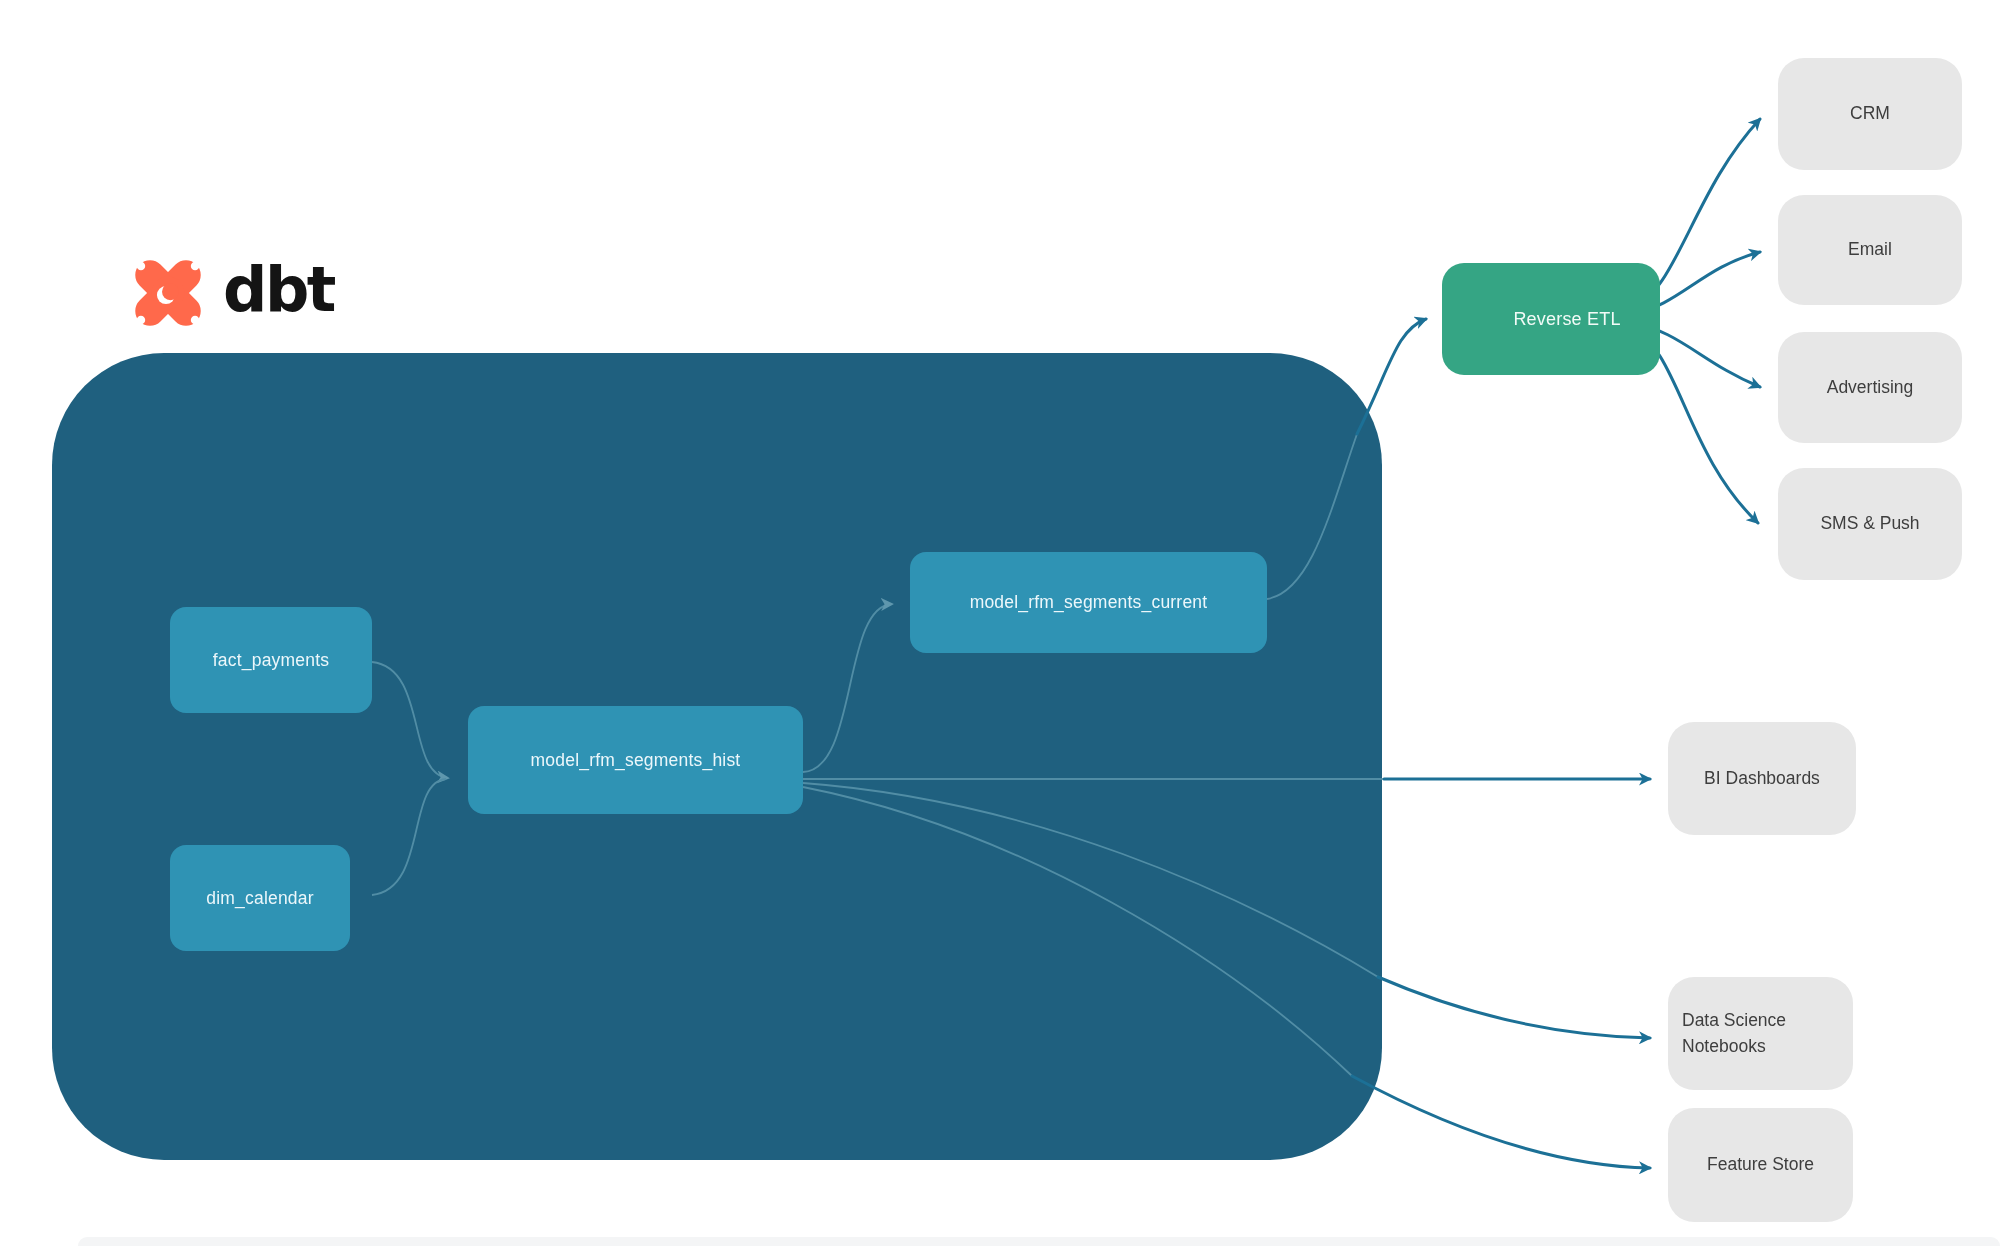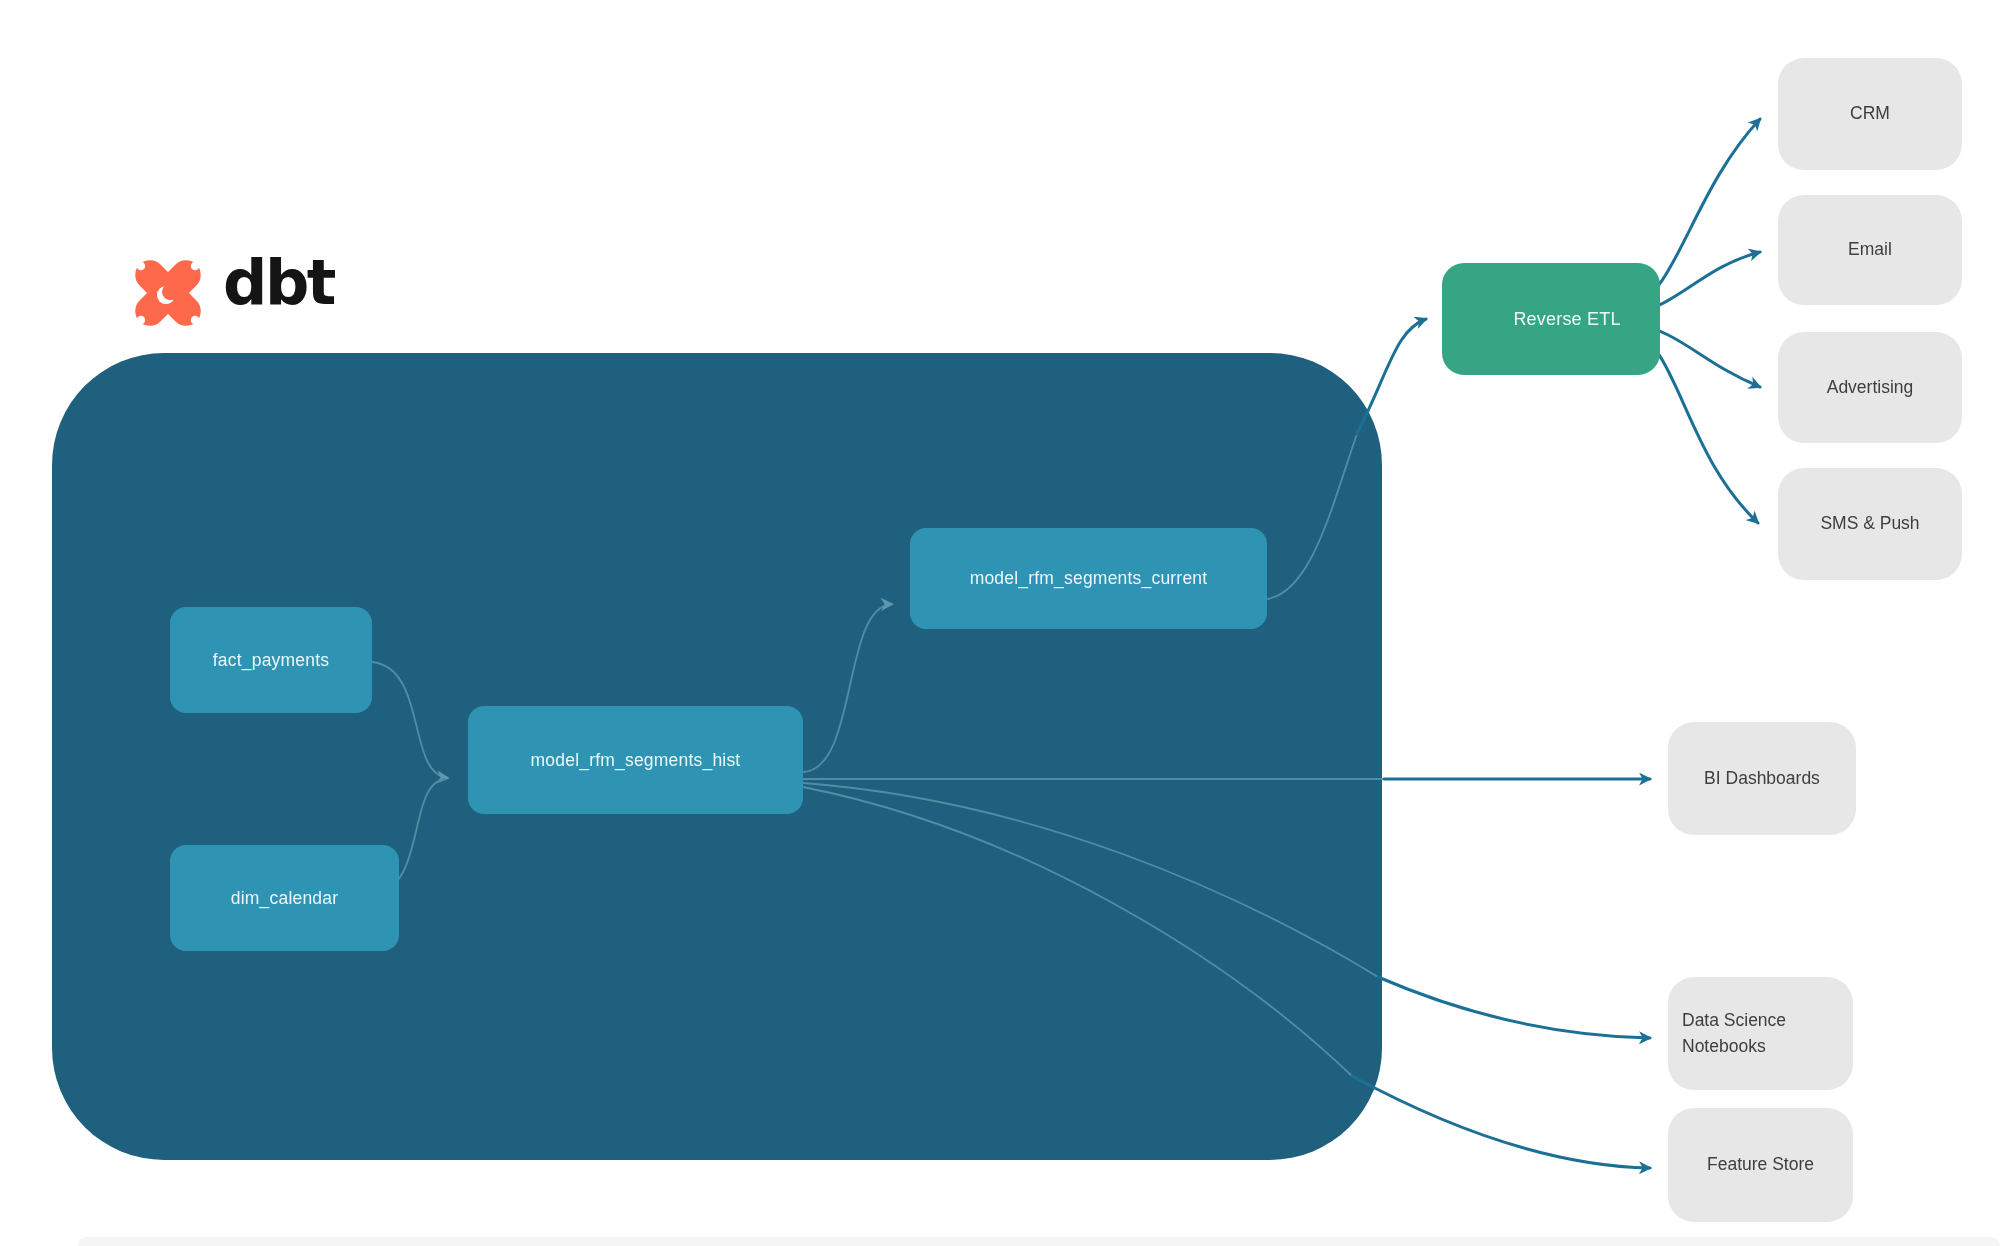--- a/index.html
+++ b/index.html
@@ -2,43 +2,43 @@
 <html><head>
 <meta charset="utf-8">
 <style>
   html,body{margin:0;padding:0;}
   body{
     width:2000px;height:1246px;position:relative;background:#ffffff;
     font-family:"Liberation Sans", sans-serif;overflow:hidden;
   }
   .abs{position:absolute;}
   
-  .logo{left:127px;top:252px;display:flex;align-items:flex-start;gap:14px;z-index:4;}
+  .logo{left:127px;top:252px;display:flex;align-items:center;gap:14px;z-index:4;}
   .logo-icon{width:82px;height:82px;display:block;}
   .wordmark{
     font-family:"DejaVu Sans", sans-serif;font-weight:700;font-size:62px;
     color:#141414;letter-spacing:-2.5px;line-height:1;padding-bottom:6px;
   }
   
   .warehouse{
     left:52px;top:353px;width:1330px;height:807px;border-radius:112px;
     background:#1F607F;z-index:1;
   }
   
   svg.wires{left:0;top:0;z-index:2;pointer-events:none;}
   
   .node{
     background:#2F93B4;border-radius:16px;color:#ECF7FB;font-size:17.5px;
     display:flex;align-items:center;justify-content:center;text-align:center;
     z-index:3;letter-spacing:0.2px;
   }
   .n-fact{left:170px;top:607px;width:202px;height:106px;}
-  .n-dim{left:170px;top:845px;width:229px;height:106px;}
+  .n-dim{left:170px;top:845px;width:180px;height:106px;}
   .n-hist{left:468px;top:706px;width:335px;height:108px;}
-  .n-current{left:910px;top:528px;width:357px;height:101px;}
+  .n-current{left:910px;top:552px;width:357px;height:101px;}
   
   .retl{
     left:1442px;top:263px;width:186px;height:112px;border-radius:22px;
     background:#35A584;color:#F2FBF7;font-size:18px;display:flex;
     align-items:center;justify-content:center;z-index:3;letter-spacing:0.2px;padding-left:32px;
   }
   
   .gbox{
     background:#E7E7E7;border-radius:26px;color:#3E3E3E;font-size:17.5px;
     display:flex;align-items:center;justify-content:center;text-align:left;

